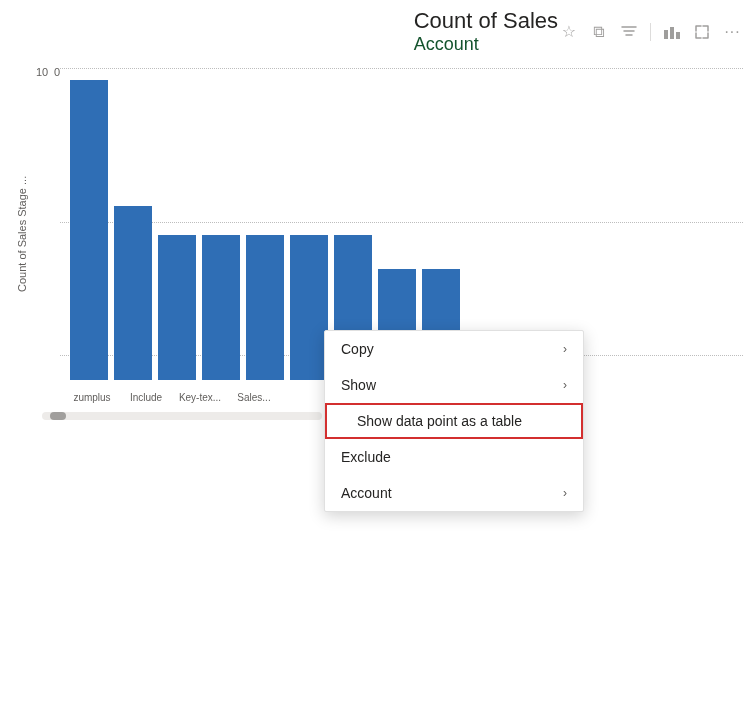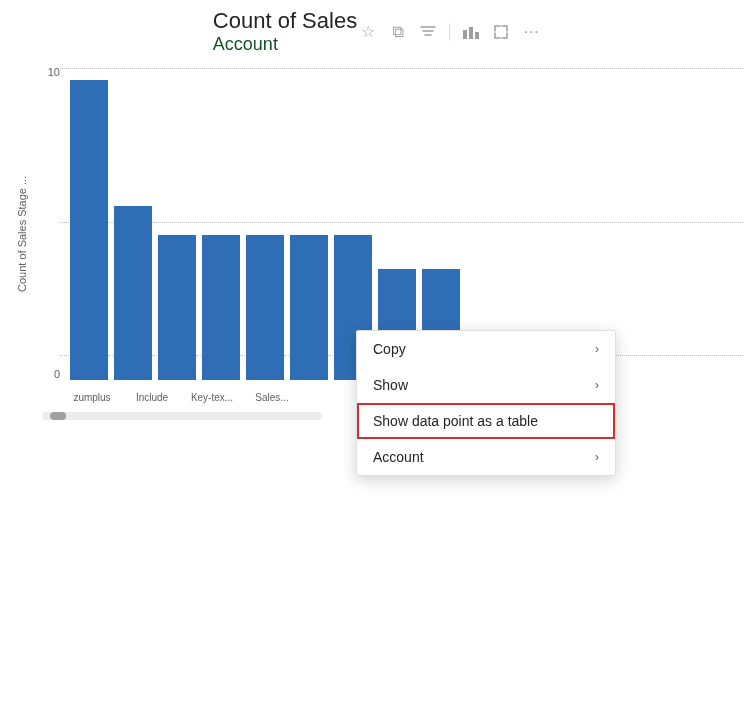--- a/index.html
+++ b/index.html
@@ -16,21 +16,21 @@
       position: relative;
       width: 755px;
       height: 708px;
       background: #fff;
       padding: 8px 12px 12px 12px;
     }
 
     .chart-header {
       display: flex;
       align-items: center;
-      justify-content: center;
+      justify-content: flex-end;
       margin-bottom: 2px;
     }
 
     .chart-title-block {
       display: flex;
       flex-direction: column;
     }
 
     .chart-title {
       font-size: 22px;
@@ -126,21 +126,21 @@
 
     .bar {
       background: #2f6eb5;
       border-radius: 0;
       flex: 1;
       max-width: 44px;
     }
 
     .x-axis-labels {
       display: flex;
-      gap: 16px;
+      gap: 10px;
       padding: 0 10px;
       margin-top: 12px;
     }
 
     .x-label {
       flex: 1;
       max-width: 44px;
       font-size: 10px;
       color: #605e5c;
       text-align: center;
@@ -183,21 +183,21 @@
       font-size: 12px;
       color: #605e5c;
       margin-top: 2px;
       padding-left: 30px;
     }
 
     
     .context-menu {
       position: absolute;
       top: 330px;
-      left: 356px;
+      left: 324px;
       background: #fff;
       border: 1px solid #e0e0e0;
       box-shadow: 0 4px 16px rgba(0,0,0,0.18);
       min-width: 260px;
       z-index: 100;
       border-radius: 2px;
     }
 
     .menu-item {
       display: flex;
@@ -205,21 +205,21 @@
       justify-content: space-between;
       padding: 10px 16px;
       font-size: 14px;
       color: #252423;
       cursor: pointer;
       user-select: none;
     }
 
     .menu-item.highlighted {
       border: 2px solid #d32f2f;
-      padding: 8px 14px;
+      padding: 8px 30px;
       background: #fff;
     }
 
     .menu-item .chevron {
       font-size: 12px;
       color: #605e5c;
     }
   </style>
 </head>
 <body>
@@ -259,21 +259,21 @@
       </span>
 
       <span class="toolbar-icon" title="More options">···</span>
     </div>
   </div>
 
   <div class="chart-area">
 
     <div class="y-axis-label">Count of Sales Stage ...</div>
 
-    <div style="position:relative; width:24px; display:flex; flex-direction:column; justify-content:space-between; padding: 2px 0 24px 0;">
+    <div style="position:relative; width:24px; display:flex; flex-direction:row; justify-content:space-between; padding: 2px 0 24px 0;">
       <span class="y-tick">10</span>
       <span class="y-tick"></span>
       <span class="y-tick">0</span>
     </div>
 
     <div class="chart-inner">
       <div class="grid-and-bars" style="height:280px;">
 
         <div class="grid-line" style="top:4px;"></div>
         <div class="grid-line" style="top:50%;"></div>
@@ -320,18 +320,21 @@
       <span class="chevron">›</span>
     </div>
     <div class="menu-item">
       <span>Show</span>
       <span class="chevron">›</span>
     </div>
     <div class="menu-item highlighted">
       <span>Show data point as a table</span>
     </div>
     <div class="menu-item">
+      <span>Exclude</span>
+    </div>
+    <div class="menu-item">
       <span>Account</span>
       <span class="chevron">›</span>
     </div>
   </div>
 
 </div>
 
 </body></html>

